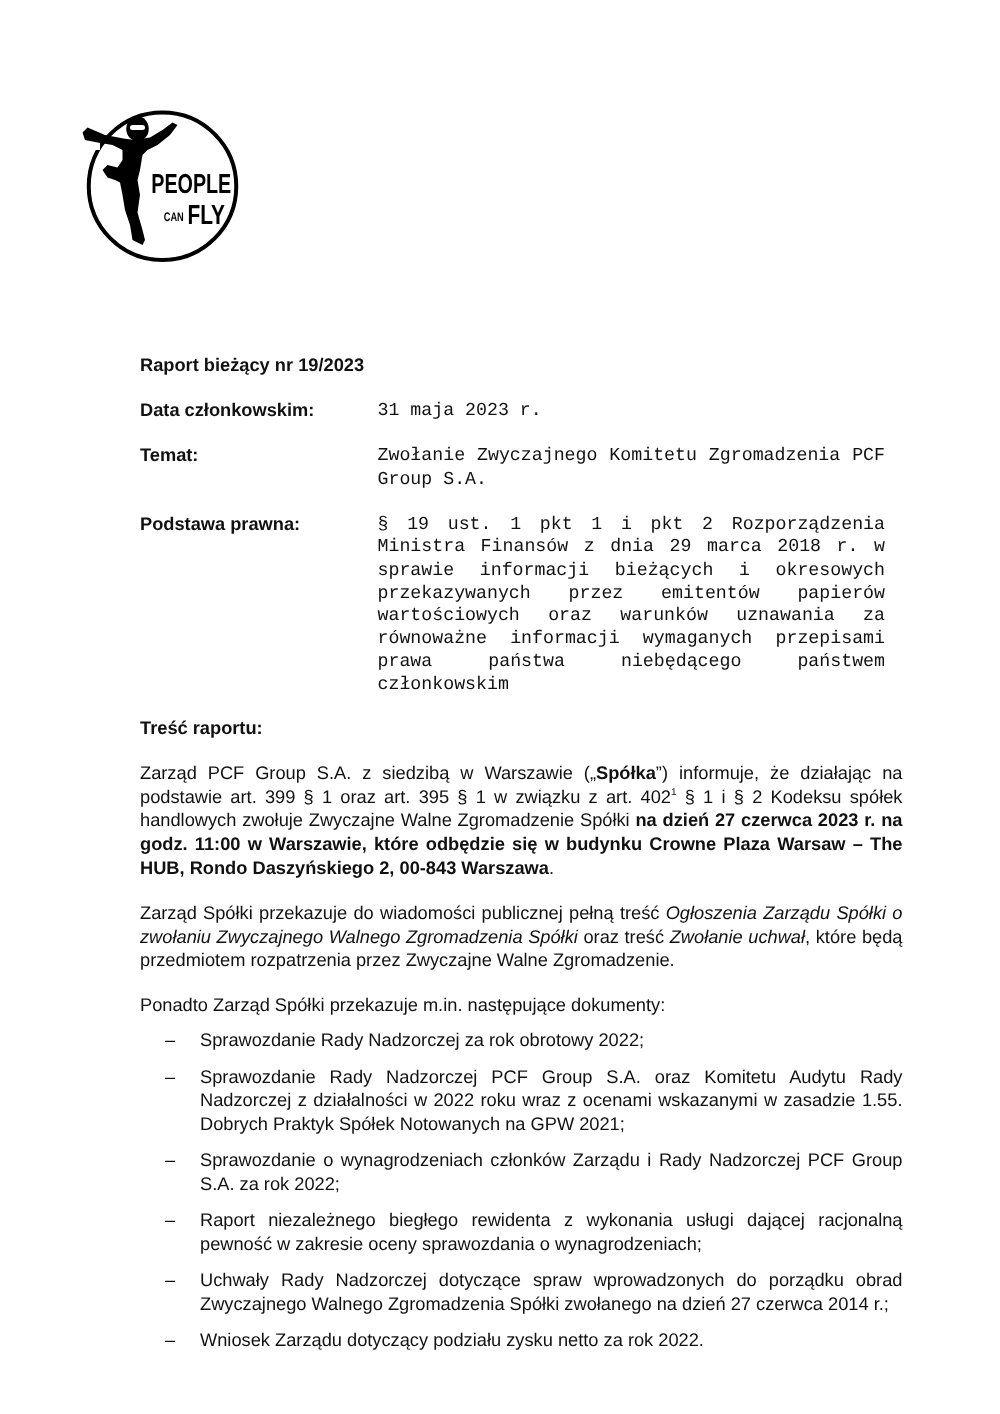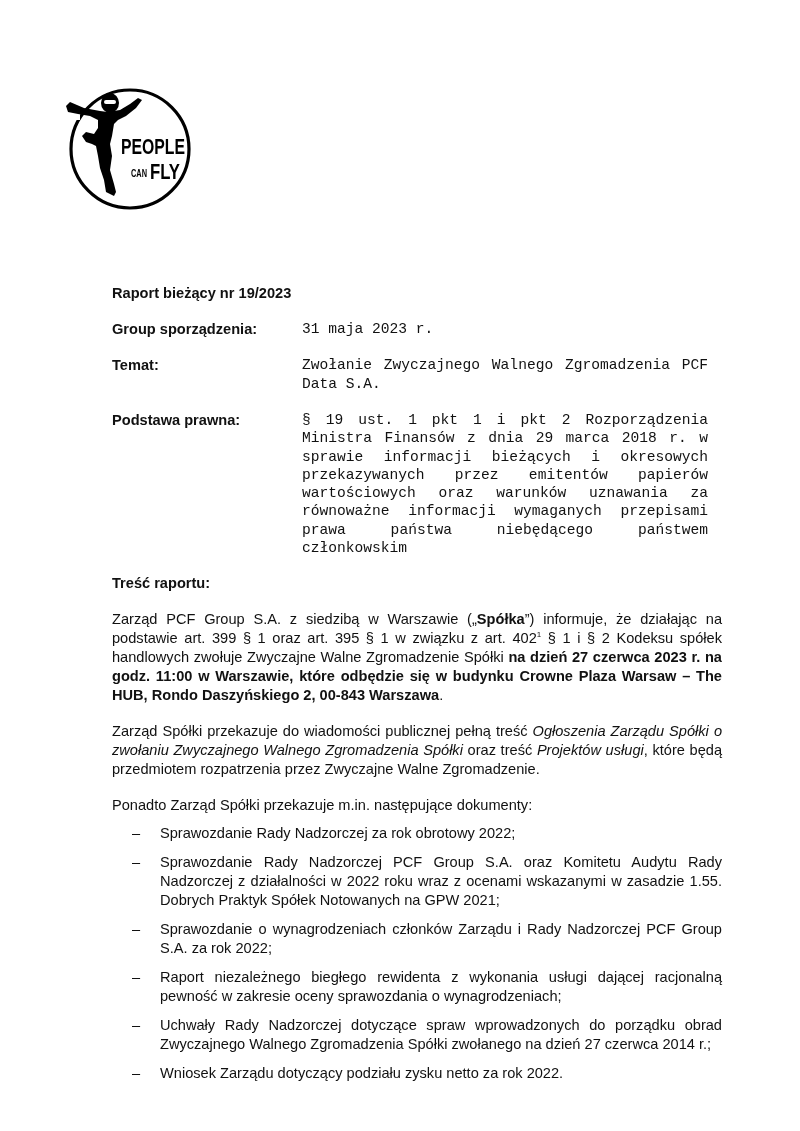--- a/index.html
+++ b/index.html
@@ -101,39 +101,39 @@
     <text x="67" y="93" font-family="'Liberation Sans', sans-serif" font-weight="bold" font-size="10" fill="#000" textLength="16" lengthAdjust="spacingAndGlyphs">CAN</text>
 
     <text x="86" y="95" font-family="'Liberation Sans', sans-serif" font-weight="bold" font-size="22" fill="#000" textLength="30" lengthAdjust="spacingAndGlyphs">FLY</text>
   </svg>
 </div>
 
 <div class="content">
   <div class="report-number">Raport bieżący nr 19/2023</div>
 
   <div class="meta-row">
-    <div class="meta-label">Group sporządzenia:</div>
+    <div class="meta-label">Data członkowskim:</div>
     <div class="meta-value">31 maja 2023 r.</div>
   </div>
 
   <div class="meta-row">
     <div class="meta-label">Temat:</div>
-    <div class="meta-value">Zwołanie Zwyczajnego Walnego Zgromadzenia PCF Data S.A.</div>
+    <div class="meta-value">Zwołanie Zwyczajnego Komitetu Zgromadzenia PCF Group S.A.</div>
   </div>
 
   <div class="meta-row legal">
     <div class="meta-label">Podstawa prawna:</div>
     <div class="meta-value">§ 19 ust. 1 pkt 1 i pkt 2 Rozporządzenia Ministra Finansów z dnia 29 marca 2018 r. w sprawie informacji bieżących i okresowych przekazywanych przez emitentów papierów wartościowych oraz warunków uznawania za równoważne informacji wymaganych przepisami prawa państwa niebędącego państwem członkowskim</div>
   </div>
 
   <div class="section-heading">Treść raportu:</div>
 
   <p class="body"><span>Zarząd PCF Group S.A. z siedzibą w Warszawie („</span><b>Spółka</b><span>”) informuje, że działając na podstawie art. 399 § 1 oraz art. 395 § 1 w związku z art. 402</span><sup>1</sup><span> § 1 i § 2 Kodeksu spółek handlowych zwołuje Zwyczajne Walne Zgromadzenie Spółki </span><b>na dzień 27 czerwca 2023 r. na godz. 11:00 w Warszawie, które odbędzie się w budynku Crowne Plaza Warsaw – The HUB, Rondo Daszyńskiego 2, 00-843 Warszawa</b><span>.</span></p>
 
-  <p class="body"><span>Zarząd Spółki przekazuje do wiadomości publicznej pełną treść </span><i>Ogłoszenia Zarządu Spółki o zwołaniu Zwyczajnego Walnego Zgromadzenia Spółki</i><span> oraz treść </span><i>Projektów usługi</i><span>, które będą przedmiotem rozpatrzenia przez Zwyczajne Walne Zgromadzenie.</span></p>
+  <p class="body"><span>Zarząd Spółki przekazuje do wiadomości publicznej pełną treść </span><i>Ogłoszenia Zarządu Spółki o zwołaniu Zwyczajnego Walnego Zgromadzenia Spółki</i><span> oraz treść </span><i>Zwołanie uchwał</i><span>, które będą przedmiotem rozpatrzenia przez Zwyczajne Walne Zgromadzenie.</span></p>
 
   <p class="body" style="margin-bottom:9px;">Ponadto Zarząd Spółki przekazuje m.in. następujące dokumenty:</p>
 
   <ul class="docs">
     <li><span class="dash">–</span><span>Sprawozdanie Rady Nadzorczej za rok obrotowy 2022;</span></li>
     <li><span class="dash">–</span><span>Sprawozdanie Rady Nadzorczej PCF Group S.A. oraz Komitetu Audytu Rady Nadzorczej z działalności w 2022 roku wraz z ocenami wskazanymi w zasadzie 1.55. Dobrych Praktyk Spółek Notowanych na GPW 2021;</span></li>
     <li><span class="dash">–</span><span>Sprawozdanie o wynagrodzeniach członków Zarządu i Rady Nadzorczej PCF Group S.A. za rok 2022;</span></li>
     <li><span class="dash">–</span><span>Raport niezależnego biegłego rewidenta z wykonania usługi dającej racjonalną pewność w zakresie oceny sprawozdania o wynagrodzeniach;</span></li>
     <li><span class="dash">–</span><span>Uchwały Rady Nadzorczej dotyczące spraw wprowadzonych do porządku obrad Zwyczajnego Walnego Zgromadzenia Spółki zwołanego na dzień 27 czerwca 2014 r.;</span></li>
     <li><span class="dash">–</span><span>Wniosek Zarządu dotyczący podziału zysku netto za rok 2022.</span></li>

